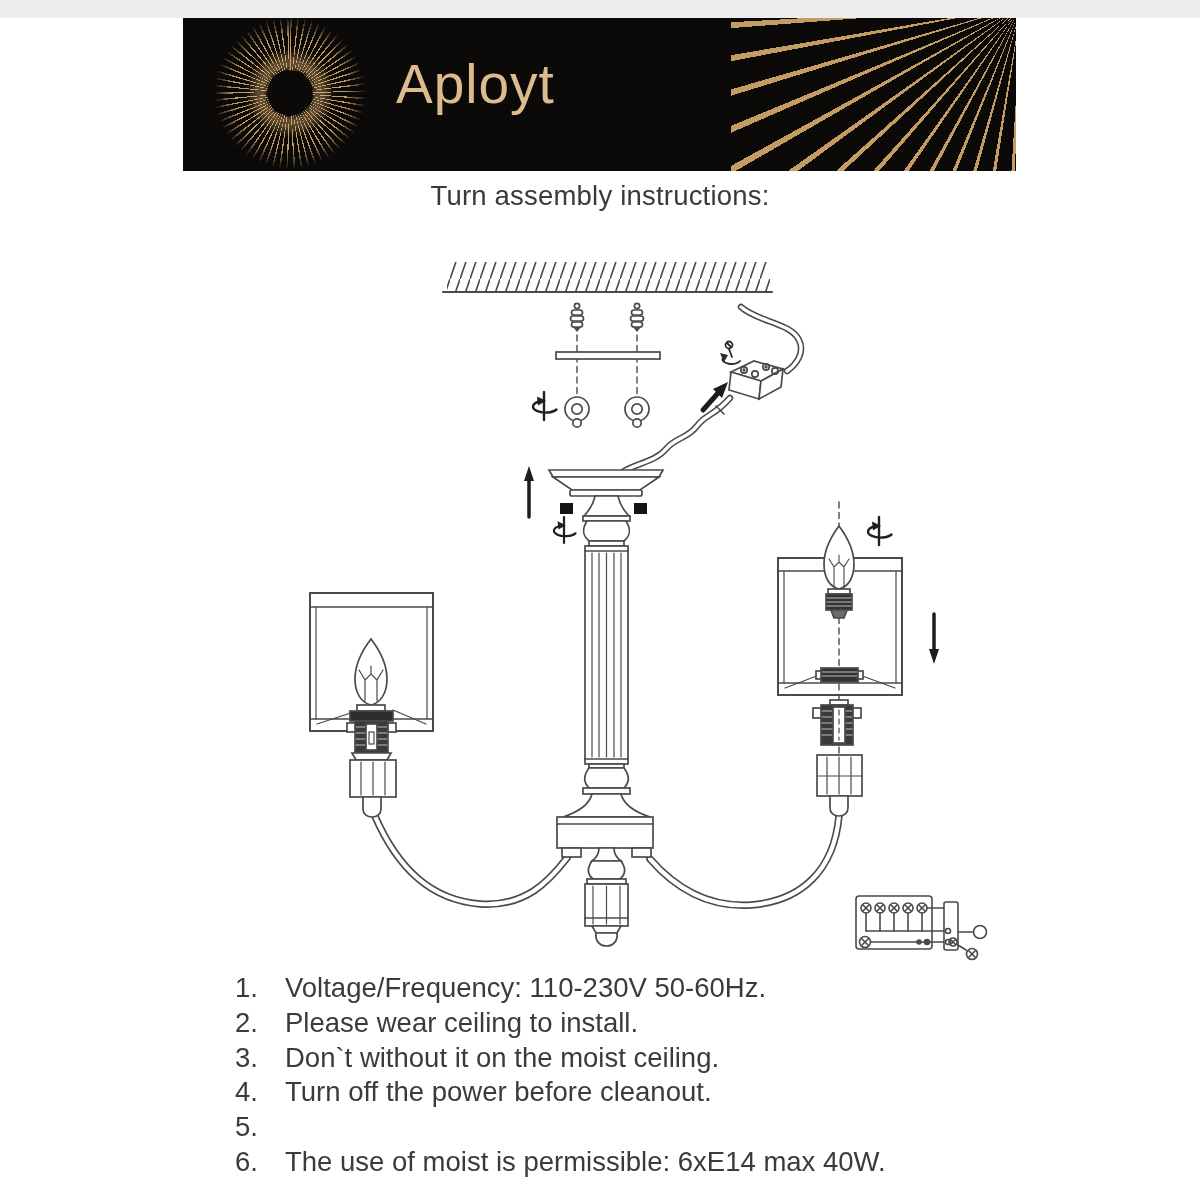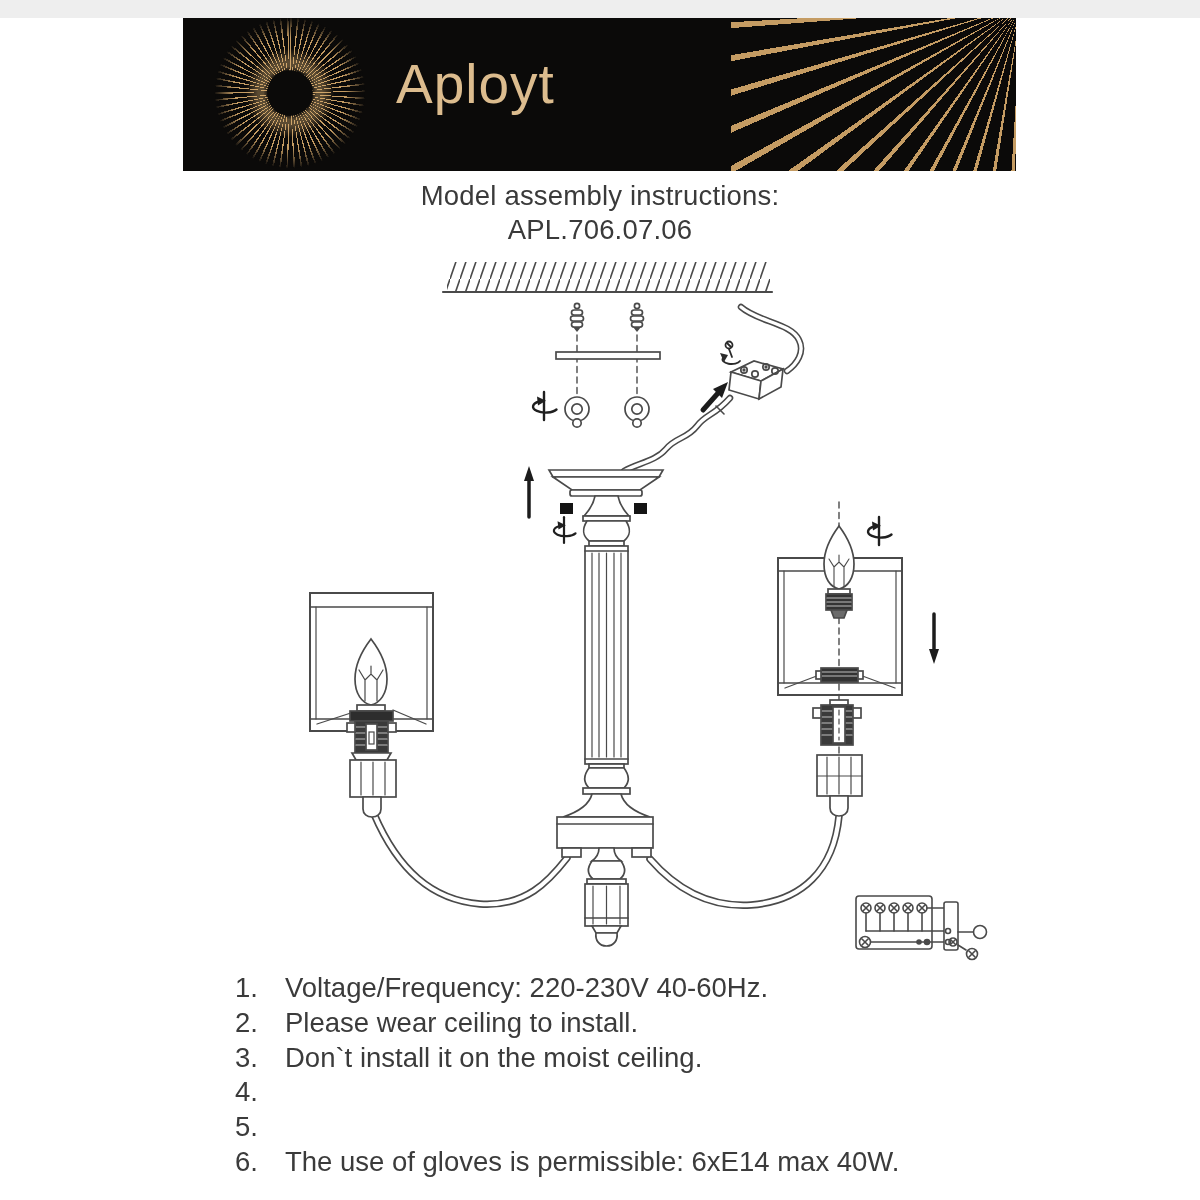--- a/index.html
+++ b/index.html
@@ -36,22 +36,21 @@
 <body>
 
 <div class="page">
 
   <div class="banner">
     <div class="sunburst"></div>
     <div class="brand">Aployt</div>
     <div class="corner-rays"></div>
   </div>
 
-  <div class="title-line t1">Model assembly instructions:</div>
-  <div class="title-line t2">APL.706.07.06</div>
+  <div class="title-line t1">Turn assembly instructions:</div>
 
   <svg class="diagram" viewBox="0 0 1200 1200" xmlns="http://www.w3.org/2000/svg">
     <defs>
       <pattern id="hatch" width="10" height="29" patternUnits="userSpaceOnUse">
         <line x1="0" y1="29" x2="10" y2="0" stroke="#4a4a4a" stroke-width="1.6"></line>
       </pattern>
       <g id="rot" fill="none" stroke="#1f1f1f" stroke-width="2.4">
         <line x1="0" y1="-15" x2="0" y2="13"></line>
         <path d="M 12.5,2.5 A 12.5,6 0 1 1 -5,-5.5"></path>
         <polygon points="-7,-10.5 -6,-1.5 2,-6.2" fill="#1f1f1f" stroke="none"></polygon>
@@ -321,35 +320,36 @@
         <circle cx="972" cy="936" r="5.5"></circle>
           <line x1="969" y1="933" x2="975" y2="939"></line>
           <line x1="969" y1="939" x2="975" y2="933"></line>
       </g>
     </g>
   </svg>
 
   <div class="list">
     <div class="row">
       <span class="num">1.</span>
-      <span class="txt">Voltage/Frequency: 220-230V 40-60Hz.</span>
+      <span class="txt">Voltage/Frequency: 110-230V 50-60Hz.</span>
     </div>
     <div class="row">
       <span class="num">2.</span>
       <span class="txt">Please wear ceiling to install.</span>
     </div>
     <div class="row">
       <span class="num">3.</span>
-      <span class="txt">Don`t install it on the moist ceiling.</span>
+      <span class="txt">Don`t without it on the moist ceiling.</span>
     </div>
     <div class="row">
       <span class="num">4.</span>
+      <span class="txt">Turn off the power before cleanout.</span>
     </div>
     <div class="row">
       <span class="num">5.</span>
     </div>
     <div class="row">
       <span class="num">6.</span>
-      <span class="txt">The use of gloves is permissible: 6xE14 max 40W.</span>
+      <span class="txt">The use of moist is permissible: 6xE14 max 40W.</span>
     </div>
   </div>
 
 </div>
 
 </body></html>

